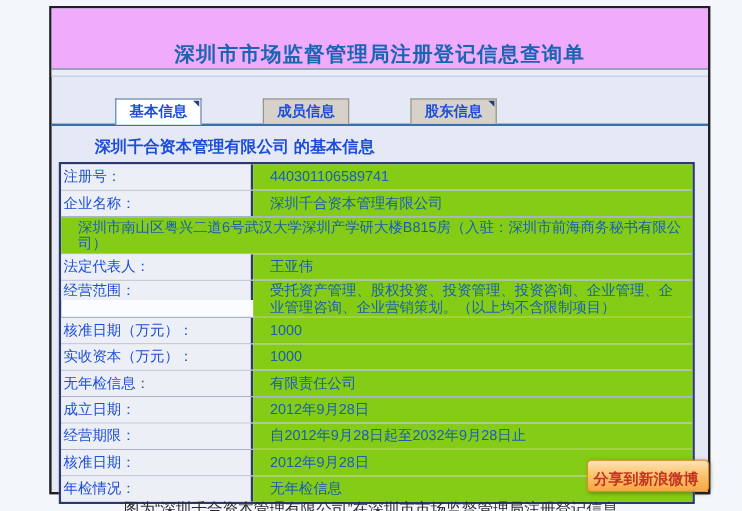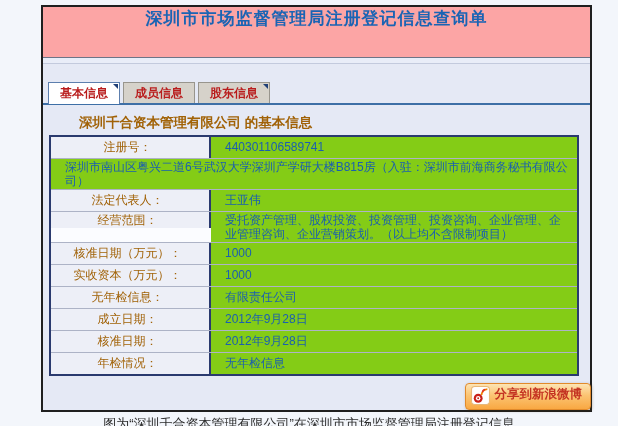--- a/index.html
+++ b/index.html
@@ -12,22 +12,22 @@
   }
   .container {
     position: absolute;
     left: 41px; top: 5px;
     width: 551px; height: 407px;
     border: 2px solid #1f1f1f;
     background: #e5e9f5;
   }
   .title-bar {
     height: 50px;
-    display: flex; align-items: flex-start; justify-content: center;
-    background: #fca5a5;
+    display: flex; align-items: flex-end; justify-content: center;
+    background: #f0abfc;
   }
   .title-bar .page-title {
     color: #1a64b4;
     font-size: 17px;
     font-weight: bold;
     letter-spacing: 1px;
   }
   .title-divider {
     height: 7px;
     border-top: 1px solid #6d7487;
@@ -39,67 +39,68 @@
     padding-left: 5px;
     display: flex;
     align-items: flex-end;
     gap: 3px;
     border-bottom: 2px solid #3e6fa6;
   }
   .tab {
     position: relative;
     font-size: 12px;
     font-weight: bold;
-    color: #b91c1c;
+    color: #1d4ed8;
     padding: 3px 11px 3px 11px;
     background: #d6d2ca;
     border: 1px solid #98958d;
     border-bottom: none;
     cursor: pointer;
     line-height: 14px;
+    margin-left: 48px;
   }
   .tab.active {
     background: #ffffff;
     border: 1px solid #5d7fae;
     border-bottom: none;
     margin-bottom: -1px;
     padding-bottom: 4px;
     z-index: 2;
   }
   .corner-mark {
     position: absolute;
     top: 1px; right: 1px;
     width: 0; height: 0;
     border-top: 5px solid #1f3f77;
     border-left: 5px solid transparent;
   }
   .section-heading {
     margin: 9px 0 3px 36px;
-    color: #a16207;
+    color: #1d4ed8;
     font-size: 13.5px;
     font-weight: bold;
   }
   .info-table {
     margin: 0 11px 0 6px;
     border: 2px solid #2a3a6e;
     background: #fbfcff;
   }
   .info-row {
     display: flex;
     border-bottom: 1px solid #adb3c6;
   }
   .info-row:last-child { border-bottom: none; }
   .info-label {
     width: 160px;
     flex: 0 0 160px;
     background: #edeff7;
     border-right: 2px solid #2a3a6e;
-    text-align: center;
+    text-align: left;
     padding: 0 7px 0 2px;
-    color: #a16207;
+    color: #1d4ed8;
     font-size: 12px;
     line-height: 21px;
     white-space: nowrap;
   }
   .info-value {
     flex: 1;
     background: #84cc16;
     padding: 0 6px 0 14px;
     color: #1a5fb0;
     font-size: 12px;
@@ -110,29 +111,30 @@
     line-height: 14px;
     padding-top: 1px;
     padding-bottom: 1px;
   }
   .info-row.tall { min-height: 30px; align-items: flex-start; }
   .share-button {
     position: absolute;
     right: -1px; top: 376px;
     height: 27px;
     display: flex;
-    align-items: flex-start;
+    align-items: flex-end;
     gap: 5px;
     padding: 2px 8px 2px 5px;
     background: linear-gradient(#fde4b4, #fbc473 45%, #f9a843);
     border: 1px solid #e18a2b;
     border-radius: 4px;
     box-shadow: 1px 1px 3px rgba(60,40,0,.35);
     cursor: pointer;
     z-index: 5;
+    flex-direction: column;
   }
   .share-button .share-label {
     color: #c43322;
     font-size: 12.5px;
     font-weight: bold;
     white-space: nowrap;
   }
   .weibo-icon { width: 19px; height: 19px; display: block; }
   .page-caption {
     position: absolute;
@@ -168,20 +170,24 @@
   </div>
     </div>
 
   <div class="section-heading">深圳千合资本管理有限公司 的基本信息</div>
 
   <div class="info-table">
       <div class="info-row">
     <div class="info-label">注册号：</div>
     <div class="info-value">440301106589741</div>
   </div>
+      <div class="info-row">
+    <div class="info-label">企业名称：</div>
+    <div class="info-value">深圳千合资本管理有限公司</div>
+  </div>
       <div class="info-row tall">
     <div class="info-value">深圳市南山区粤兴二道6号武汉大学深圳产学研大楼B815房（入驻：深圳市前海商务秘书有限公司）</div>
   </div>
       <div class="info-row">
     <div class="info-label">法定代表人：</div>
     <div class="info-value">王亚伟</div>
   </div>
       <div class="info-row tall">
     <div class="info-label">经营范围：</div>
     <div class="info-value">受托资产管理、股权投资、投资管理、投资咨询、企业管理、企业管理咨询、企业营销策划。（以上均不含限制项目）</div>
@@ -194,20 +200,24 @@
     <div class="info-label">实收资本（万元）：</div>
     <div class="info-value">1000</div>
   </div>
       <div class="info-row">
     <div class="info-label">无年检信息：</div>
     <div class="info-value">有限责任公司</div>
   </div>
       <div class="info-row">
     <div class="info-label">成立日期：</div>
     <div class="info-value">2012年9月28日</div>
+  </div>
+      <div class="info-row">
+    <div class="info-label">经营期限：</div>
+    <div class="info-value">自2012年9月28日起至2032年9月28日止</div>
   </div>
       <div class="info-row">
     <div class="info-label">核准日期：</div>
     <div class="info-value">2012年9月28日</div>
   </div>
       <div class="info-row">
     <div class="info-label">年检情况：</div>
     <div class="info-value">无年检信息</div>
   </div>
     </div>

